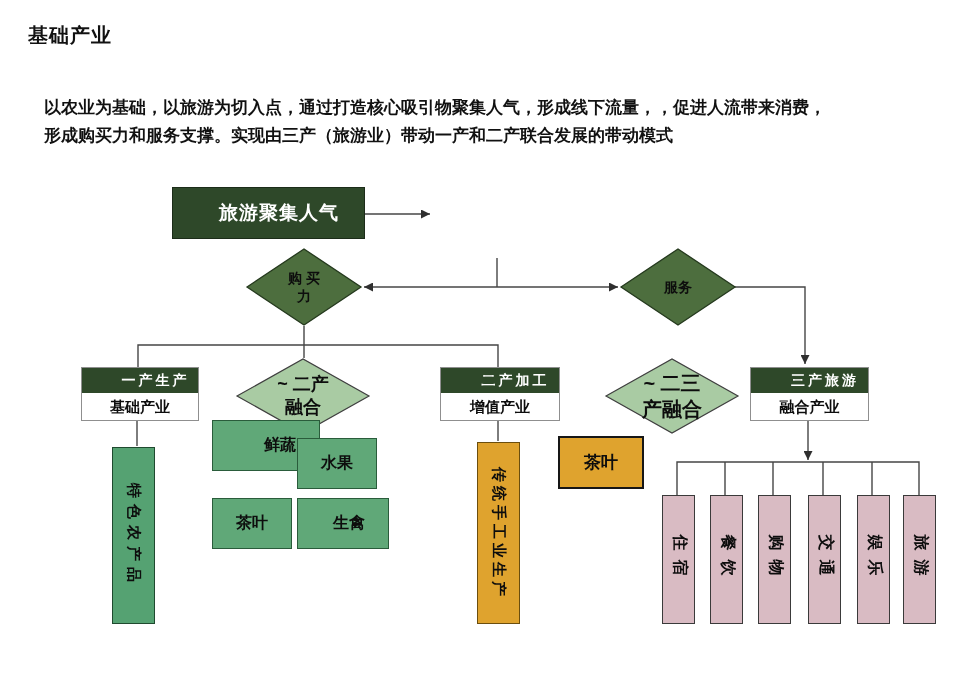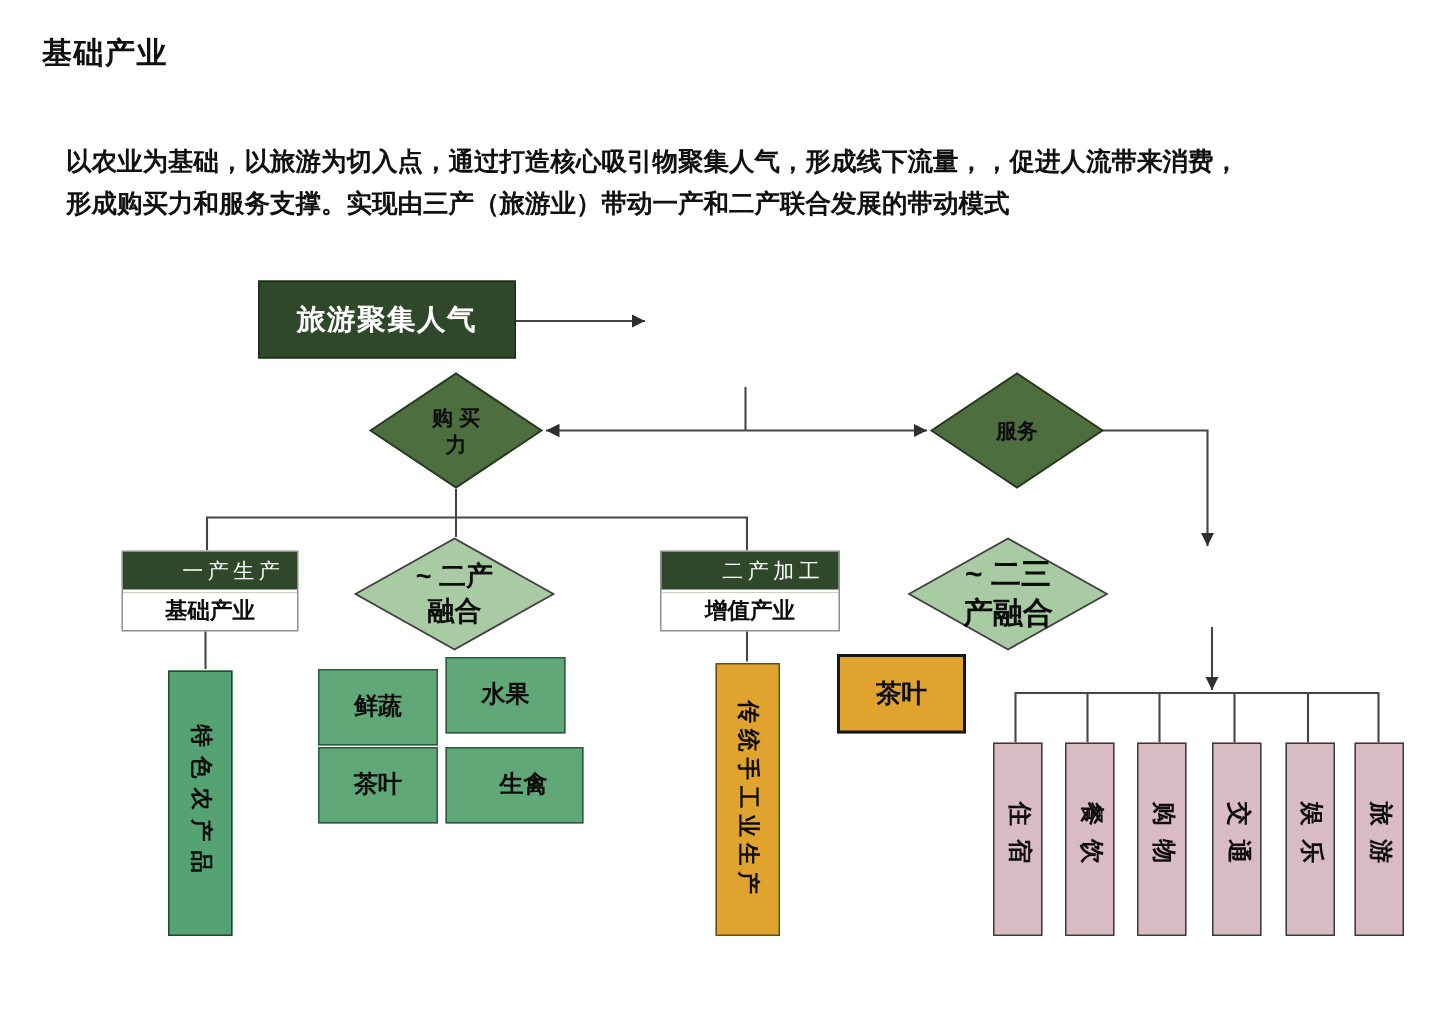--- a/index.html
+++ b/index.html
@@ -10,41 +10,41 @@
   .ctr{display:flex;align-items:center;justify-content:center;text-align:center;}
 
   .title{left:28px;top:22px;font-size:20px;font-weight:bold;letter-spacing:1px;}
   .intro{left:44px;top:94px;width:918px;font-size:17px;font-weight:bold;line-height:1.62;}
 
   .svg-layer{left:0;top:0;width:960px;height:679px;z-index:1;}
   .ln{fill:none;stroke:#464646;stroke-width:1.4;}
 
   .node{z-index:2;}
   .rect-node{left:172px;top:187px;width:170px;height:50px;background:#2E4829;
-             border:1px solid #1c2c19;color:#fff;font-size:19px;font-weight:bold;letter-spacing:1px;}
+             border:1px solid #1c2c19;color:#fff;font-size:19px;font-weight:bold;letter-spacing:1px;padding-left:21px;}
   .ellipse-node{left:432px;top:172px;width:131px;height:88px;border-radius:50%;
                 background:#2E4829;border:2px solid #182a16;color:#fff;
                 font-size:16px;font-weight:bold;line-height:1.35;}
   .dia-label{font-weight:bold;color:#0d0d0d;line-height:1.3;z-index:2;}
   .dia-purchase{left:247px;top:248px;width:114px;height:78px;font-size:14px;}
   .dia-service{left:621px;top:248px;width:114px;height:78px;font-size:14px;}
   .dia-fusion2{left:237px;top:359px;width:132px;height:74px;font-size:18px;}
   .dia-fusion23{left:606px;top:359px;width:132px;height:74px;font-size:20px;}
 
   .tier{border:1px solid #8f8f8f;background:#fff;z-index:2;}
-  .tier-head{height:25px;background:#2E4829;color:#fff;font-size:14px;font-weight:normal;
+  .tier-head{height:25px;background:#2E4829;color:#fff;font-size:14px;font-weight:bold;
              letter-spacing:3px;border-bottom:2px solid #fff;padding-left:31px;}
   .tier-sub{height:25px;font-size:15px;font-weight:bold;color:#0d0d0d;}
   .tier1{left:81px;top:367px;width:116px;}
   .tier2{left:440px;top:367px;width:118px;}
   .tier3{left:750px;top:367px;width:117px;}
 
   .prod{width:78px;height:49px;background:#60A878;border:1px solid #2a5c3b;
         font-size:16px;font-weight:bold;color:#0d0d0d;z-index:2;}
-  .prod1{left:212px;top:446px;} .prod2{left:297px;top:438px;}
+  .prod1{left:212px;top:420px;padding-left:28px;} .prod2{left:297px;top:438px;}
   .prod3{left:212px;top:498px;} .prod4{left:297px;top:498px;padding-left:12px;}
 
   .vbar{font-weight:bold;color:#0d0d0d;z-index:2;}
   .vbar span{transform:rotate(90deg);white-space:nowrap;}
   .bar-green{left:112px;top:447px;width:41px;height:175px;background:#55A272;
              border:1px solid #1f4a2f;font-size:15px;}
   .bar-green span{letter-spacing:6px;}
   .bar-orange{left:477px;top:442px;width:41px;height:180px;background:#DFA32E;
               border:1px solid #6b4e0e;font-size:15px;}
   .bar-orange span{letter-spacing:4px;}
@@ -100,20 +100,24 @@
 产融合</div>
 
   <div class="abs tier tier1">
     <div class="tier-head ctr">一产生产</div>
     <div class="tier-sub ctr">基础产业</div>
   </div>
   <div class="abs tier tier2">
     <div class="tier-head ctr">二产加工</div>
     <div class="tier-sub ctr">增值产业</div>
   </div>
+  <div class="abs tier tier3">
+    <div class="tier-head ctr">三产旅游</div>
+    <div class="tier-sub ctr">融合产业</div>
+  </div>
 
   <div class="abs vbar bar-green ctr">
     <span>特色农产品</span>
   </div>
 
   <div class="abs prod prod1 ctr">鲜蔬</div>
   <div class="abs prod prod2 ctr">水果</div>
   <div class="abs prod prod3 ctr">茶叶</div>
   <div class="abs prod prod4 ctr">生禽</div>
 

